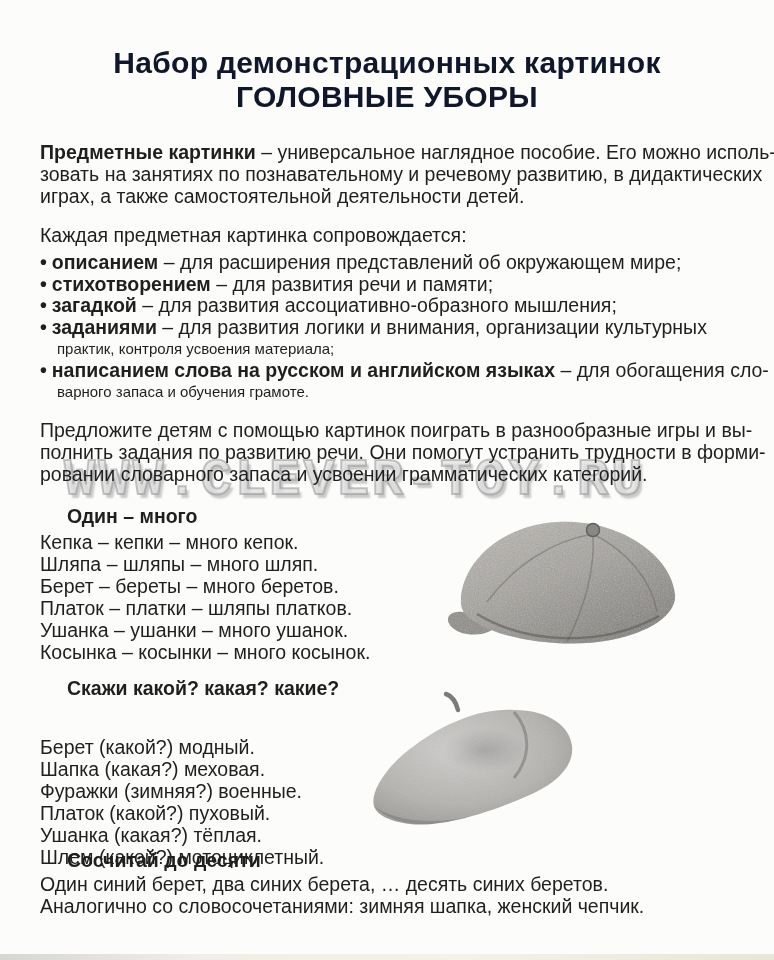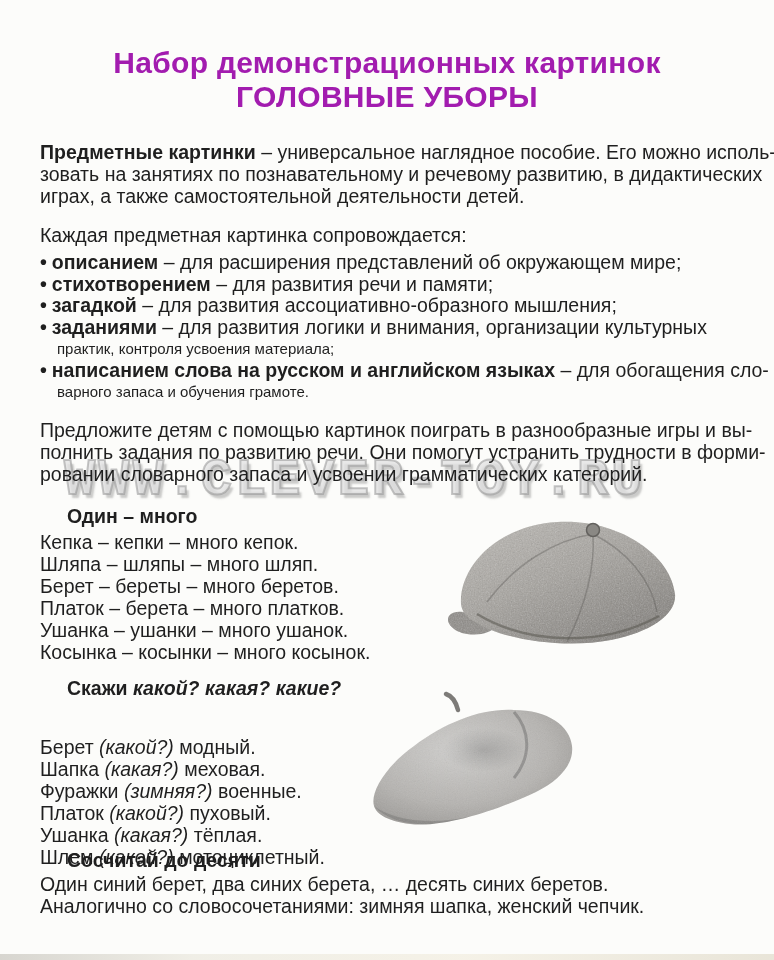--- a/index.html
+++ b/index.html
@@ -4,24 +4,24 @@
 <style>
   html,body{margin:0;padding:0;background:#e9e9e9;}
   .page{
     position:relative;width:774px;height:960px;margin:0 auto;
     background:#fcfcfa;overflow:hidden;
     font-family:"Liberation Sans",sans-serif;color:#1f1f1f;
   }
   .abs{position:absolute;left:40px;right:26px;}
   .line{white-space:nowrap;font-size:19.5px;line-height:22px;}
   .b{font-weight:bold;}
-  .it{font-style:italic;}
+  .it{}
   .title{
     position:absolute;left:0;right:0;top:46px;text-align:center;
-    font-weight:bold;color:#a21caf;font-size:30px;line-height:34px;letter-spacing:.3px;
+    font-weight:bold;color:#0f172a;font-size:30px;line-height:34px;letter-spacing:.3px;
   }
   .sec-h{font-weight:bold;padding-left:27px;font-size:19.5px;line-height:22px;white-space:nowrap;}
   .bullets .b-line{white-space:nowrap;font-size:19.5px;line-height:21.5px;}
   .bullets .b-marker{font-weight:bold;margin-right:5px;}
   .bullets .b-cont{white-space:nowrap;font-size:15px;line-height:21.5px;padding-left:17px;}
   .watermark{
     position:absolute;top:451px;left:64px;z-index:1;
     font-family:Liberation Mono, monospace;font-weight:bold;font-size:52px;letter-spacing:3px;
     color:rgba(224,224,224,0.75);
     -webkit-text-stroke:2px rgba(150,150,150,0.55);
@@ -83,21 +83,21 @@
       <div class="line">Предложите детям с помощью картинок поиграть в разнообразные игры и вы-</div>
       <div class="line">полнить задания по развитию речи. Они помогут устранить трудности в форми-</div>
       <div class="line">ровании словарного запаса и усвоении грамматических категорий.</div>
     </div>
 
     <div class="abs sec-h" style="top:505px;">Один – много</div>
     <div class="abs" style="top:531px;">
       <div class="line">Кепка – кепки – много кепок.</div>
       <div class="line">Шляпа – шляпы – много шляп.</div>
       <div class="line">Берет – береты – много беретов.</div>
-      <div class="line">Платок – берета – много платков.</div>
+      <div class="line">Платок – платки – шляпы платков.</div>
       <div class="line">Ушанка – ушанки – много ушанок.</div>
       <div class="line">Косынка – косынки – много косынок.</div>
     </div>
 
     <div class="abs sec-h" style="top:677px;"><span>Скажи </span><span class="it">какой? какая? какие?</span></div>
     <div class="abs" style="top:701px;margin-top:35px;">
       <div class="line"><span>Берет </span><span class="it">(какой?)</span><span> модный.</span></div>
       <div class="line"><span>Шапка </span><span class="it">(какая?)</span><span> меховая.</span></div>
       <div class="line"><span>Фуражки </span><span class="it">(зимняя?)</span><span> военные.</span></div>
       <div class="line"><span>Платок </span><span class="it">(какой?)</span><span> пуховый.</span></div>

